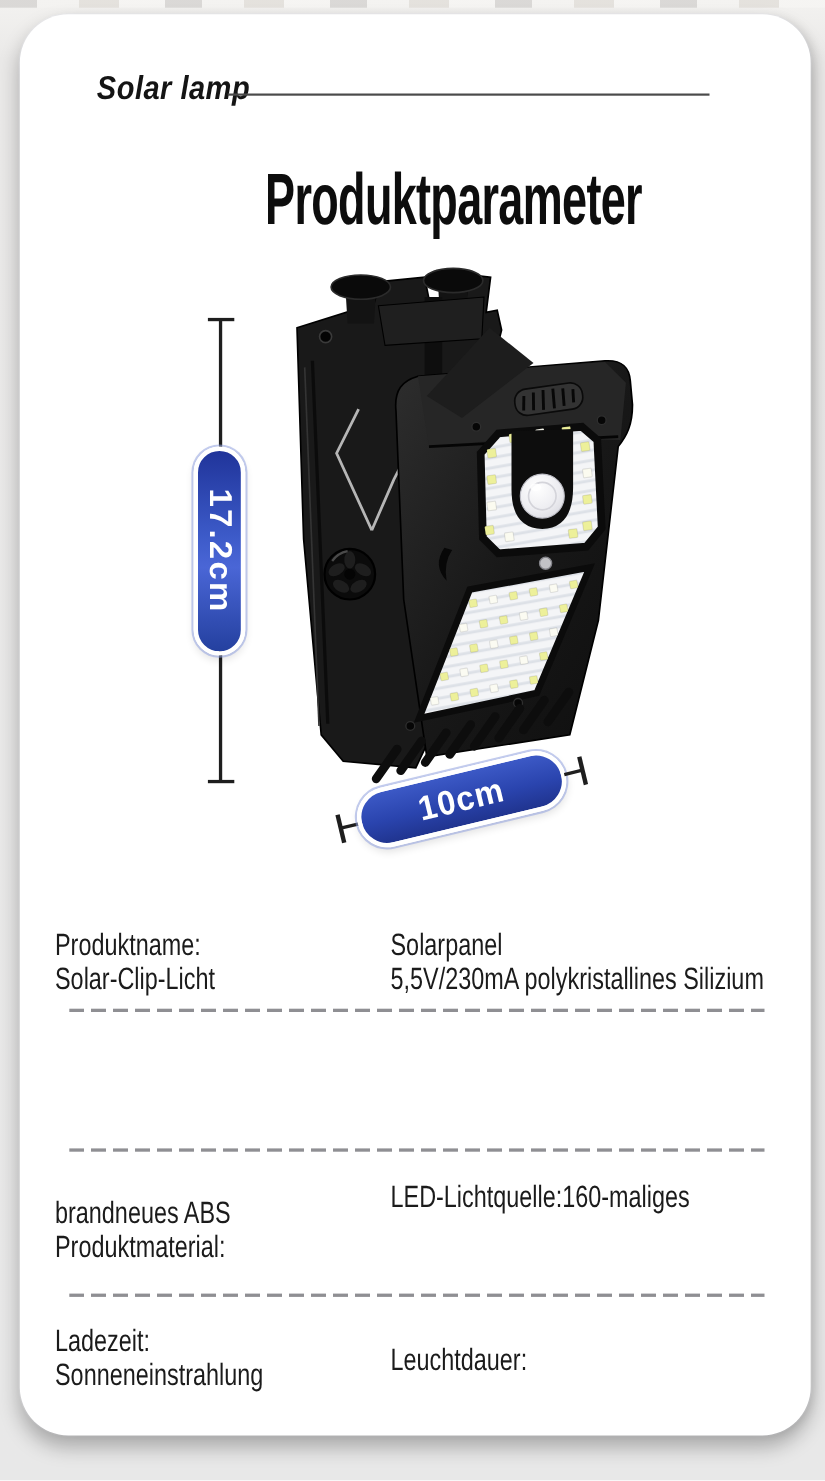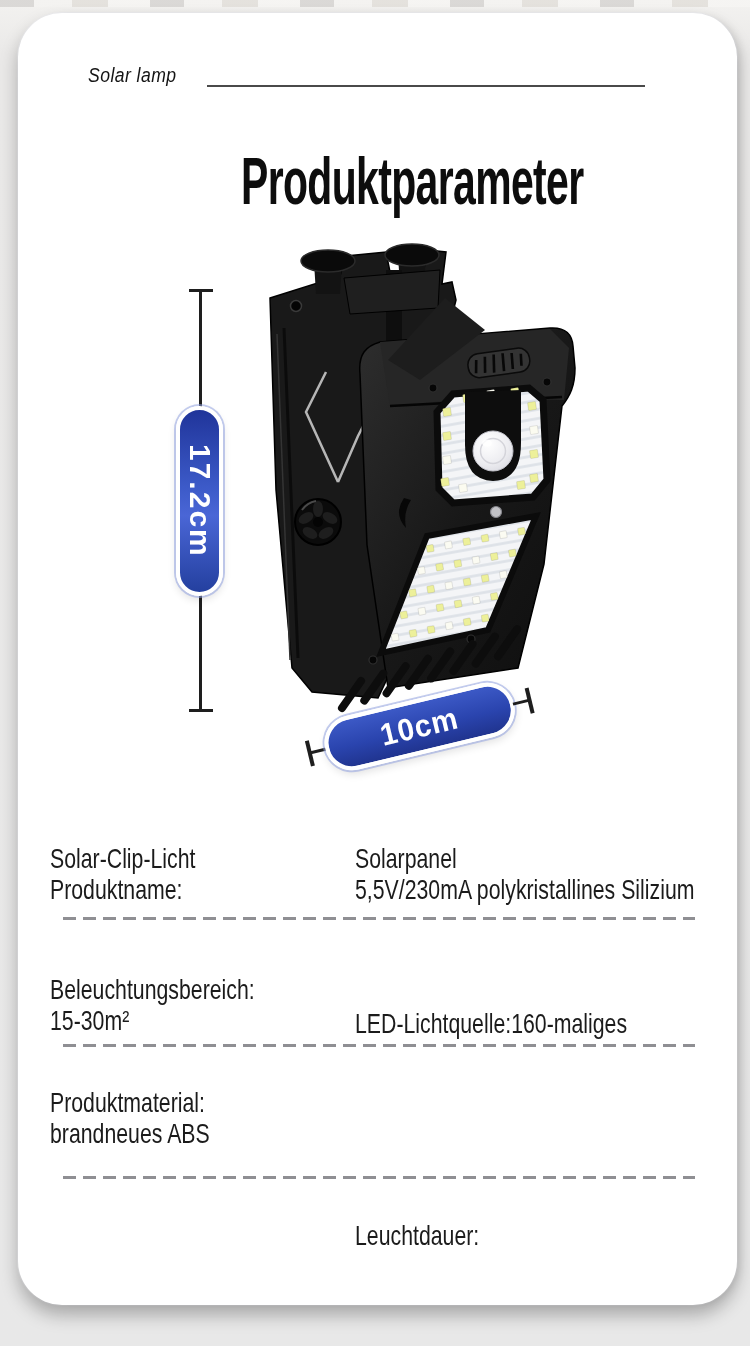--- a/index.html
+++ b/index.html
@@ -14,21 +14,21 @@
     background:repeating-linear-gradient(90deg,#d6d4d2 0 34px,#f4f3f1 34px 72px,#e2dfda 72px 108px,#f6f5f3 108px 150px);
     opacity:.85;
   }
   #card{
     position:absolute;left:18px;top:13px;width:719px;height:1292px;
     background:#ffffff;border-radius:44px;
     box-shadow:0 10px 18px rgba(0,0,0,.28),6px 0 10px -4px rgba(0,0,0,.10),0 0 0 1px #f1f1f3;
   }
   
   #brand{
-    position:absolute;left:88px;top:64px;font-size:20px;font-weight:normal;font-style:italic;
+    position:absolute;left:88px;top:64px;font-size:30px;font-weight:bold;font-style:italic;
     color:#141414;
   }
   #brand span{display:inline-block;transform:scaleX(.88);transform-origin:0 50%;white-space:nowrap;letter-spacing:.5px;}
   #brand-line{position:absolute;left:207px;top:85px;width:438px;height:2px;background:#4a4a4a;}
   
   #title-wrap{position:absolute;left:0;top:146px;width:750px;display:flex;justify-content:center;margin-left:37px;}
   #title-wrap span{
     font-size:66px;line-height:70px;font-weight:bold;color:#0d0d0d;white-space:nowrap;
     transform:scaleX(.62);transform-origin:50% 50%;letter-spacing:-1px;
   }
@@ -64,21 +64,21 @@
   .cell{position:absolute;font-size:28px;line-height:31px;color:#1b1b1b;}
   .cell .ln{height:31px;}
   .cond{display:inline-block;transform:scaleX(.76);transform-origin:0 50%;white-space:nowrap;}
   .divider{
     position:absolute;left:63px;width:632px;height:3px;
     background:repeating-linear-gradient(90deg,#8f8f93 0 13px,transparent 13px 20px);
   }
   #div1{top:917px;} #div2{top:1044px;} #div3{top:1176px;}
   #cell-r1-l{left:50px;top:843px;} #cell-r1-r{left:355px;top:843px;}
   #cell-r2-l{left:50px;top:974px;} #cell-r2-r{left:355px;top:974px;}
-  #cell-r3-l{left:50px;top:1087px;} #cell-r3-r{left:355px;top:1008px;}
+  #cell-r3-l{left:50px;top:1087px;} #cell-r3-r{left:355px;top:1072px;}
   #cell-r4-l{left:50px;top:1203px;} #cell-r4-r{left:355px;top:1220px;text-align:right;}
 </style>
 </head>
 <body>
 
 <div id="screen">
   <div id="top-noise"></div>
 
   <div id="card"></div>
 
@@ -245,42 +245,40 @@
     <div class="tick" id="dim-w-tick-l"></div>
     <div class="tick" id="dim-w-stub-l"></div>
     <div class="pill" id="dim-w-pill">
       <span>10cm</span>
     </div>
     <div class="tick" id="dim-w-stub-r"></div>
     <div class="tick" id="dim-w-tick-r"></div>
   </div>
 
   <div class="cell" id="cell-r1-l">
+    <div class="ln"><span class="cond">Produktname:</span></div>
     <div class="ln"><span class="cond">Solar-Clip-Licht</span></div>
-    <div class="ln"><span class="cond">Produktname:</span></div>
   </div>
   <div class="cell" id="cell-r1-r">
     <div class="ln"><span class="cond">Solarpanel</span></div>
     <div class="ln"><span class="cond">5,5V/230mA polykristallines Silizium</span></div>
   </div>
   <div class="divider" id="div1"></div>
 
-  <div class="cell" id="cell-r2-l">
-    <div class="ln"><span class="cond">Beleuchtungsbereich:</span></div>
-    <div class="ln"><span class="cond">15-30m²</span></div>
-  </div>
   <div class="divider" id="div2"></div>
 
   <div class="cell" id="cell-r3-l">
+    <div class="ln"><span class="cond">brandneues ABS</span></div>
     <div class="ln"><span class="cond">Produktmaterial:</span></div>
-    <div class="ln"><span class="cond">brandneues ABS</span></div>
   </div>
   <div class="cell" id="cell-r3-r">
     <div class="ln"><span class="cond">LED-Lichtquelle:160-maliges</span></div>
   </div>
   <div class="divider" id="div3"></div>
 
   <div class="cell" id="cell-r4-l">
+    <div class="ln"><span class="cond">Ladezeit:</span></div>
+    <div class="ln"><span class="cond">Sonneneinstrahlung</span></div>
   </div>
   <div class="cell" id="cell-r4-r">
     <div class="ln"><span class="cond">Leuchtdauer:</span></div>
   </div>
 </div>
 
 </body></html>

